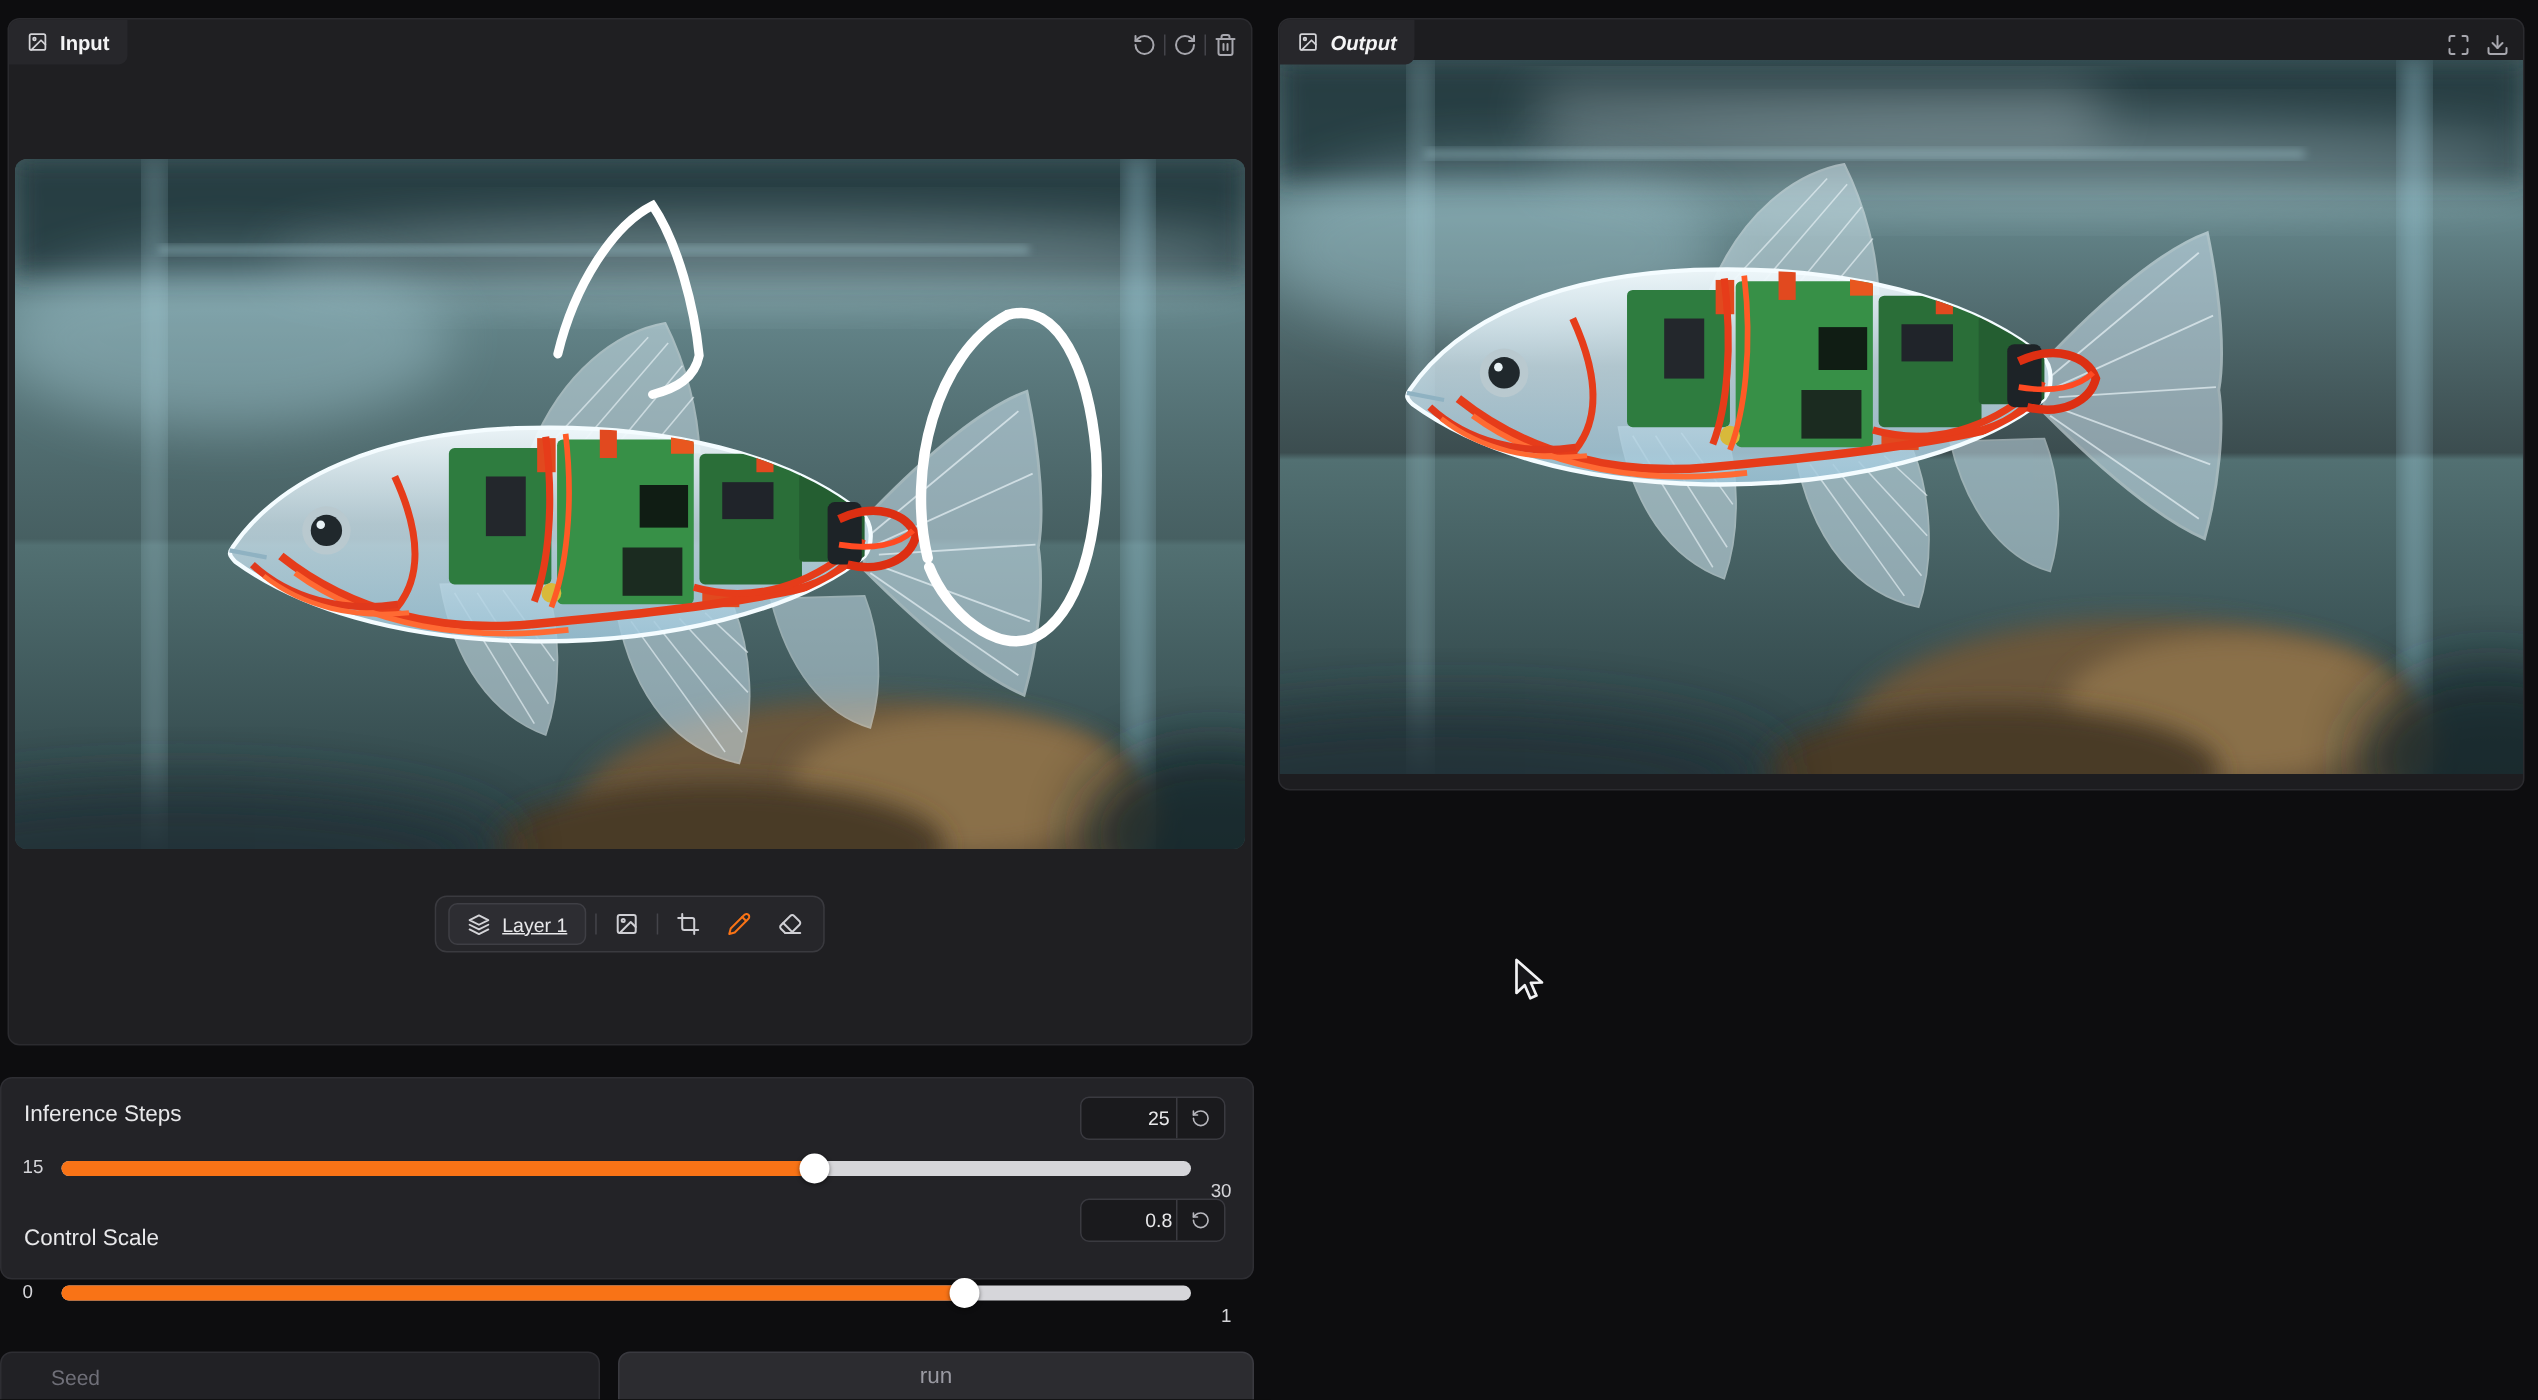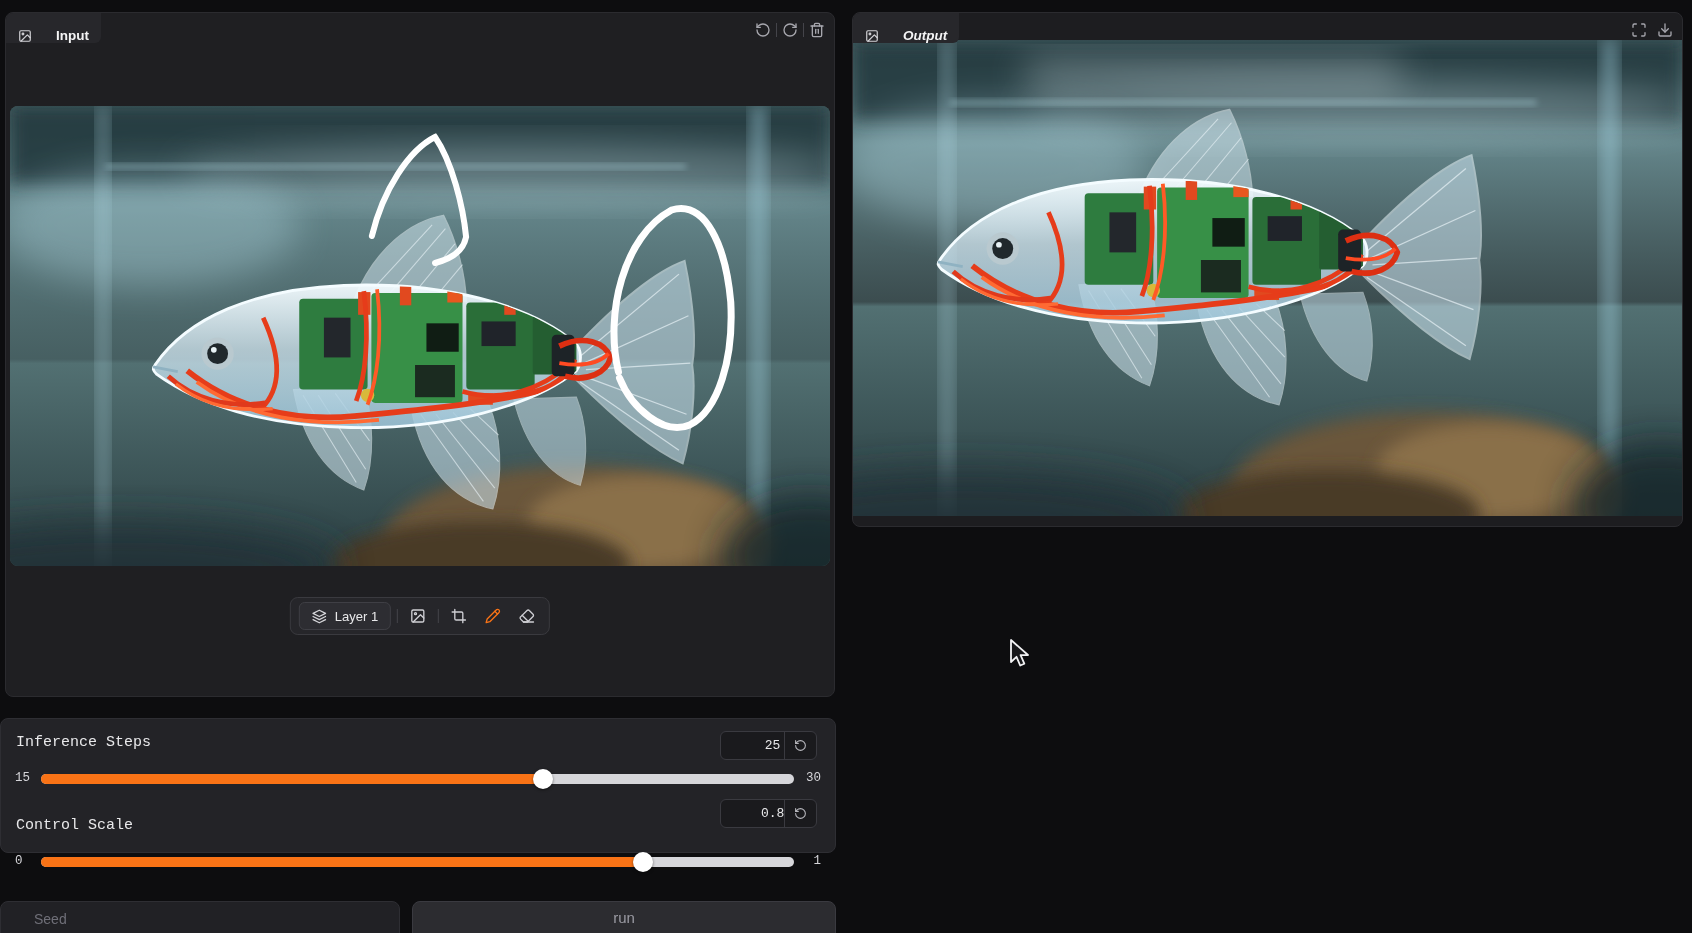--- a/index.html
+++ b/index.html
@@ -7,21 +7,21 @@
   .page {
     position:relative; width:1692px; height:933px; overflow:hidden;
     background:#0d0d0f; font-family:"Liberation Sans", sans-serif;
     color:#e4e4e7;
   }
   .panel { position:absolute; background:#1f1f22; border:1px solid #2b2b2f; border-radius:8px; }
   .input-panel  { left:5px;  top:12px; width:830px; height:685px; }
   .output-panel { left:852px; top:12px; width:831px; height:515px; background:#1d1d20;font-style:italic; }
 
   .tab {
-    position:absolute; left:0; top:0; height:30px; display:flex; align-items:flex-end; gap:24px;
+    position:absolute; left:0; top:0; height:30px; display:flex; align-items:center; gap:8px;
     padding:0 12px; background:#27272b; border-radius:7px 0 6px 0;
     font-size:13.5px; font-weight:bold; color:#f4f4f5; z-index:4;
   }
   .tab .ic { width:14px; height:14px; color:#d4d4d8; }
 
   .icon-row { position:absolute; top:4px; right:4px; display:flex; align-items:center; z-index:5; }
   .icon-btn {
     width:26px; height:26px; display:flex; align-items:center; justify-content:center;
     background:transparent; border:none; color:#a7a7ae; cursor:pointer;
   }
@@ -37,52 +37,52 @@
   .canvas svg, .outimg svg { display:block; width:100%; height:100%; }
 
   .layer-toolbar {
     position:absolute; left:50%; top:584px; transform:translateX(-50%);
     height:38px; display:flex; align-items:center; gap:6px; padding:4px 8px;
     background:#26262a; border:1px solid #3a3a3f; border-radius:8px;
   }
   .layer-chip {
     display:flex; align-items:center; gap:8px; height:28px; padding:0 12px;
     background:#2d2d32; border:1px solid #3f3f45; border-radius:6px;
-    font-size:13px; color:#e8e8ea; cursor:pointer;
+    font-size:13px; color:#e8e8ea; cursor:pointer;text-decoration:underline;
   }
   .layer-chip .ic { width:15px; height:15px; color:#d4d4d8; }
   .tool-btn {
     width:28px; height:28px; display:flex; align-items:center; justify-content:center;
     background:transparent; border:none; color:#cfcfd4; cursor:pointer;
   }
   .tool-btn .ic { width:16px; height:16px; }
   .tool-btn.active { color:#f97316; }
 
   .sliders-panel {
     position:absolute; left:0; top:718px; width:836px; height:135px;
-    background:#232327; border:1px solid #2e2e33; border-radius:8px;font-family:Liberation Mono, monospace;
+    background:#232327; border:1px solid #2e2e33; border-radius:8px;
   }
   .ctl-label { position:absolute; left:15px; font-size:15px; color:#e8e8ea; }
   .value-box {
     position:absolute; right:18px; width:97px; height:29px; display:flex; align-items:center;
     background:#1a1a1d; border:1px solid #3a3a40; border-radius:6px; overflow:hidden;padding-left:40px;
   }
   .value-box input {
     flex:1; min-width:0; background:transparent; border:none; outline:none;
     color:#e8e8ea; font-size:13px; text-align:center; font-family:inherit;
   }
   .reset-btn {
     width:32px; height:100%; display:flex; align-items:center; justify-content:center;
     background:transparent; border:none; border-left:1px solid #3a3a40; color:#b7b7bd; cursor:pointer;
   }
   .reset-btn .ic { width:13px; height:13px; }
   .slider-row { position:absolute; left:0; width:100%; height:20px;text-align:right; }
   .minmax { position:absolute; top:2px; font-size:12.5px; color:#d4d4d8; }
   .minmax.min { left:14px; }
-  .minmax.max { right:14px; }
+  .minmax.max { right:14px;margin-top:16px; }
   .track {
     position:absolute; left:40px; top:5px; width:753px; height:10px;
     background:#d6d6da; border-radius:5px; cursor:pointer;
   }
   .track-fill { position:absolute; left:0; top:0; bottom:0; background:#f97316; border-radius:5px; }
   .handle {
     position:absolute; top:50%; transform:translate(-50%,-50%);
     width:20px; height:20px; border-radius:50%; background:#ffffff;
     box-shadow:0 1px 3px rgba(0,0,0,.5); cursor:grab;
   }

